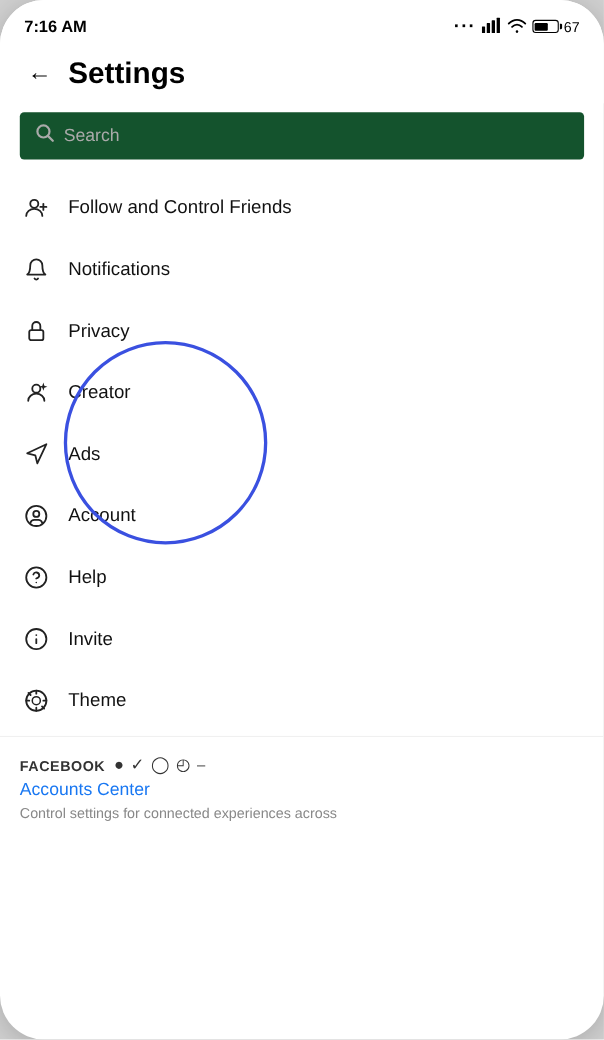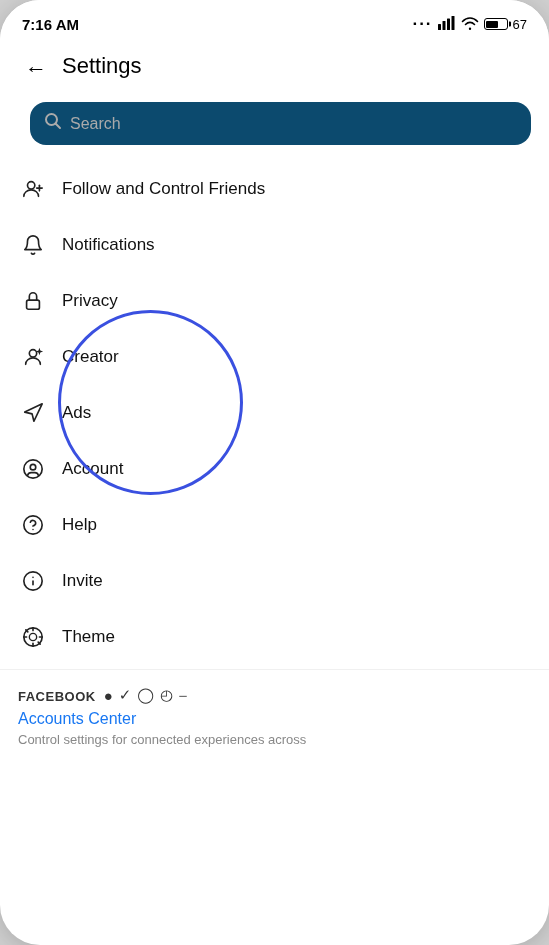--- a/index.html
+++ b/index.html
@@ -83,28 +83,28 @@
       justify-content: center;
       cursor: pointer;
       margin-right: 8px;
     }
     .back-arrow {
       font-size: 22px;
       color: #000;
       font-weight: 400;
     }
     .header-title {
-      font-size: 22px;
-      font-weight: 400;
+      font-size: 27px;
+      font-weight: 700;
       color: #000;
     }
     .search-bar {
-      margin: 8px 18px 16px 30px;
-      background: #0c4a6e;
-      border-radius: 16px;
+      margin: 8px 18px 16px 18px;
+      background: #14532d;
+      border-radius: 4px;
       display: flex;
       align-items: center;
       padding: 10px 14px;
       cursor: text;
     }
     .search-icon-wrap {
       margin-right: 8px;
       color: #999;
       font-size: 17px;
     }

